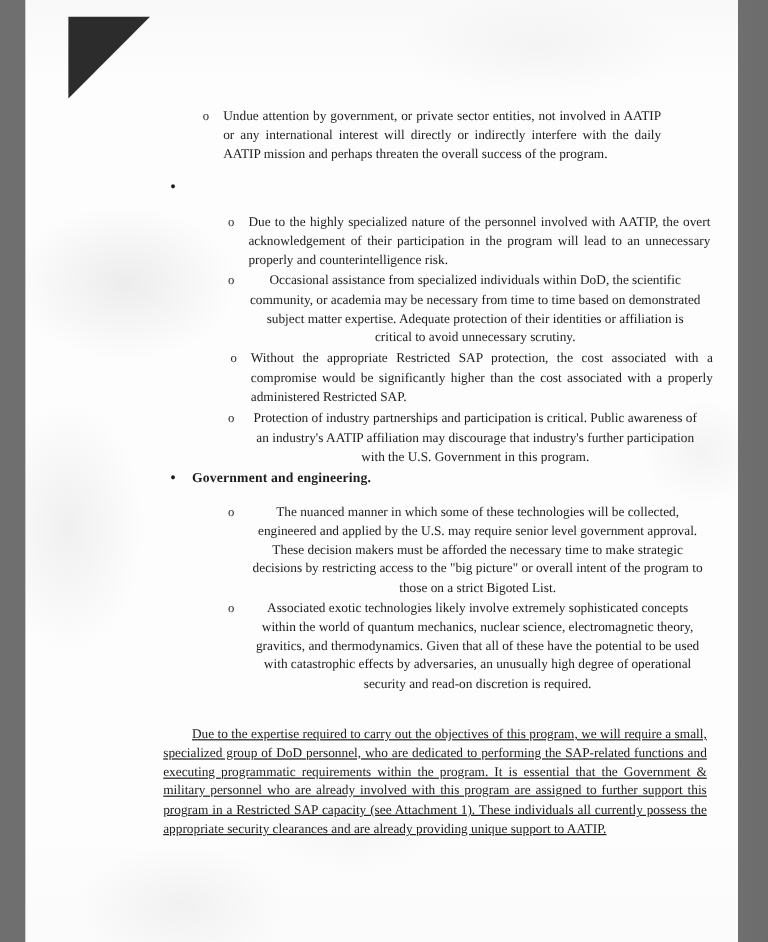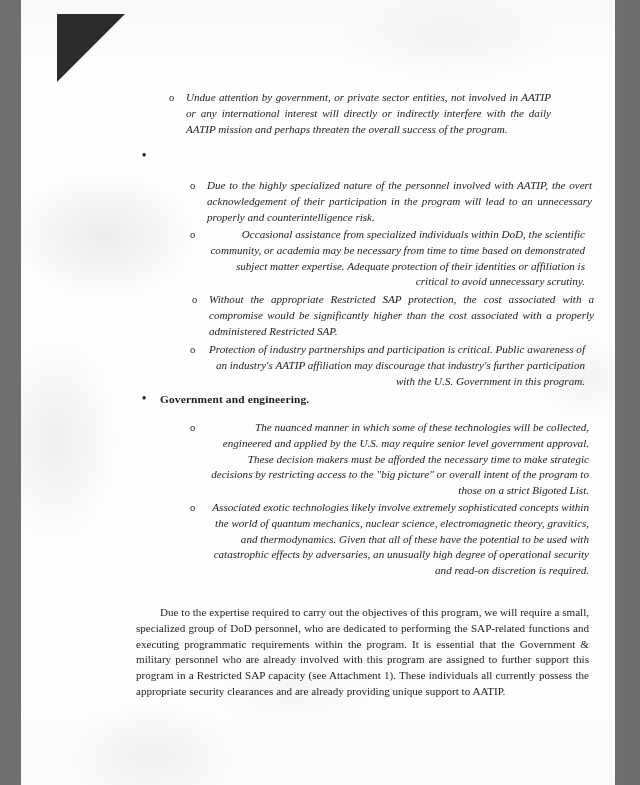--- a/index.html
+++ b/index.html
@@ -102,22 +102,22 @@
   .sub {
     position: absolute;
     text-align: justify;
   }
   .sub .marker {
     position: absolute;
     left: -17px;
     top: 0;
     font-size: 10.6px;
   }
-  .sub .txt { display: block; font-style: italic; }
-  .sub.nojust .txt { text-align: right; }
+  .sub .txt { display: block; }
+  .sub.nojust .txt { text-align: center; }
 
   .head {
     position: absolute;
     font-weight: bold;
     font-size: 11.4px;
     letter-spacing: 0.15px;
   }
   .head .bullet {
     position: absolute;
     left: -18px;
@@ -184,21 +184,21 @@
       <div class="sub nojust" style="left:186px; top:420px; width:382px;">
         <span class="marker">o</span>
         <span class="txt">The nuanced manner in which some of these technologies will be collected, engineered and applied by the U.S. may require senior level government approval. These decision makers must be afforded the necessary time to make strategic decisions by restricting access to the "big picture" or overall intent of the program to those on a strict Bigoted List.</span>
       </div>
 
       <div class="sub nojust" style="left:186px; top:500px; width:382px;">
         <span class="marker">o</span>
         <span class="txt">Associated exotic technologies likely involve extremely sophisticated concepts within the world of quantum mechanics, nuclear science, electromagnetic theory, gravitics, and thermodynamics. Given that all of these have the potential to be used with catastrophic effects by adversaries, an unusually high degree of operational security and read-on discretion is required.</span>
       </div>
 
-      <div class="para" style="left:115px; top:605px; width:453px;">
+      <div class="para" style="left:115px; top:605px; width:453px;text-decoration:underline;">
         <span class="indent"></span><span>Due to the expertise required to carry out the objectives of this program, we will require a small, specialized group of DoD personnel, who are dedicated to performing the SAP-related functions and executing programmatic requirements within the program. It is essential that the Government &amp; military personnel who are already involved with this program are assigned to further support this program in a Restricted SAP capacity (see Attachment 1). These individuals all currently possess the appropriate security clearances and are already providing unique support to AATIP.</span>
       </div>
 
     </div>
   </div>
 
   <div id="left-edge"></div>
   <div id="right-edge"></div>
 
 </div>

